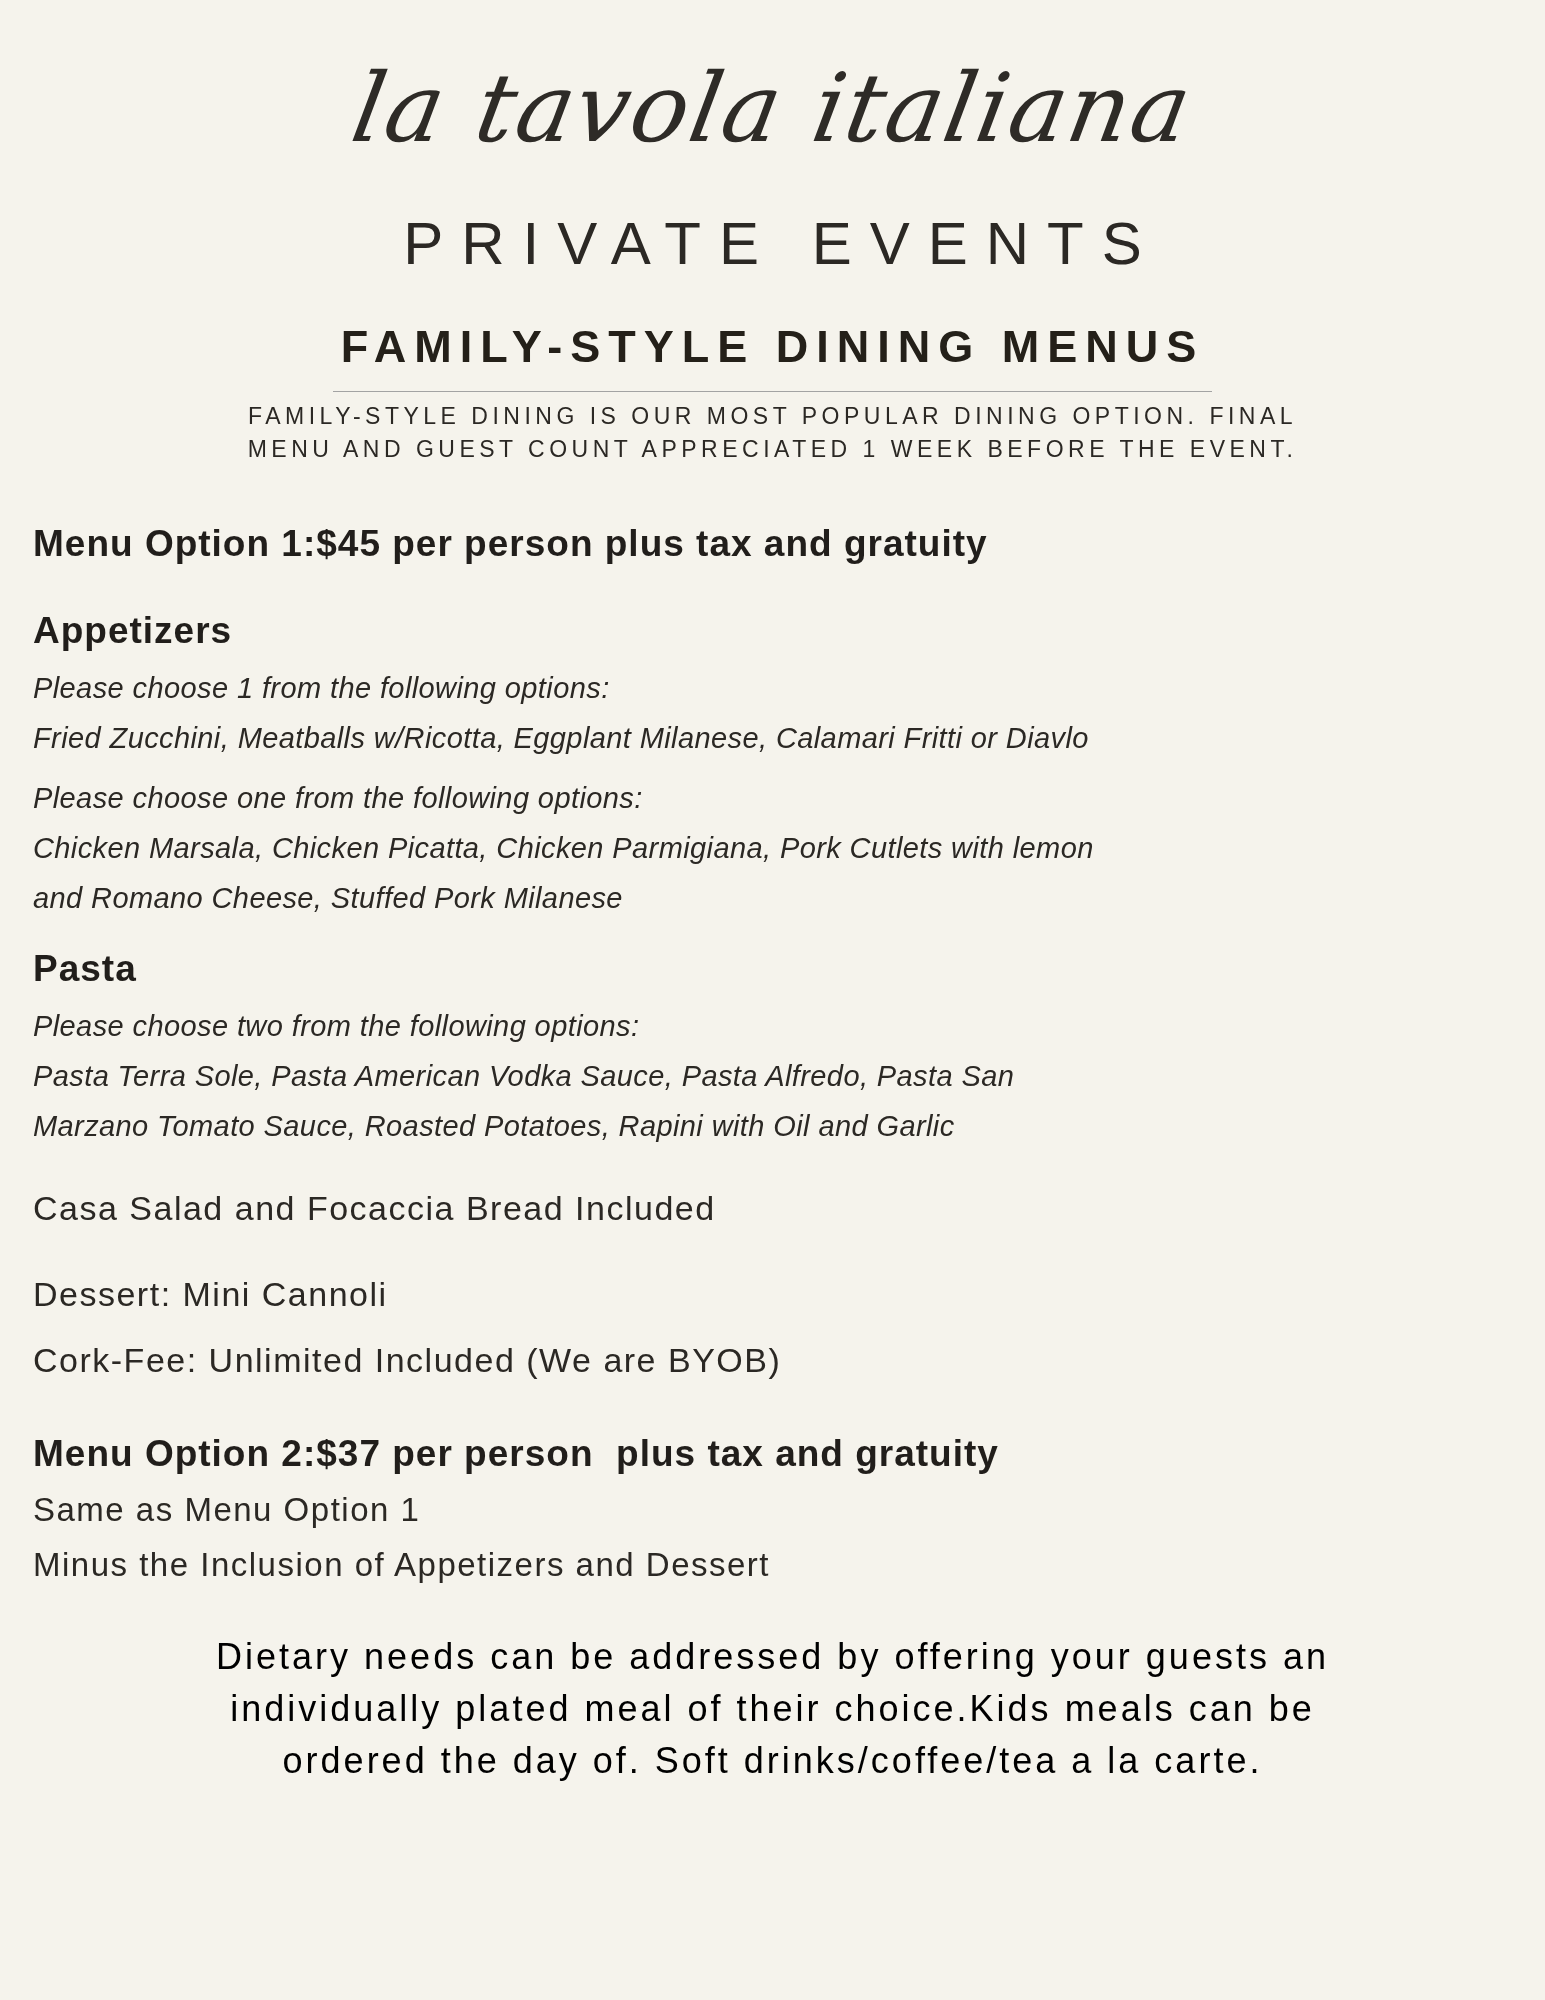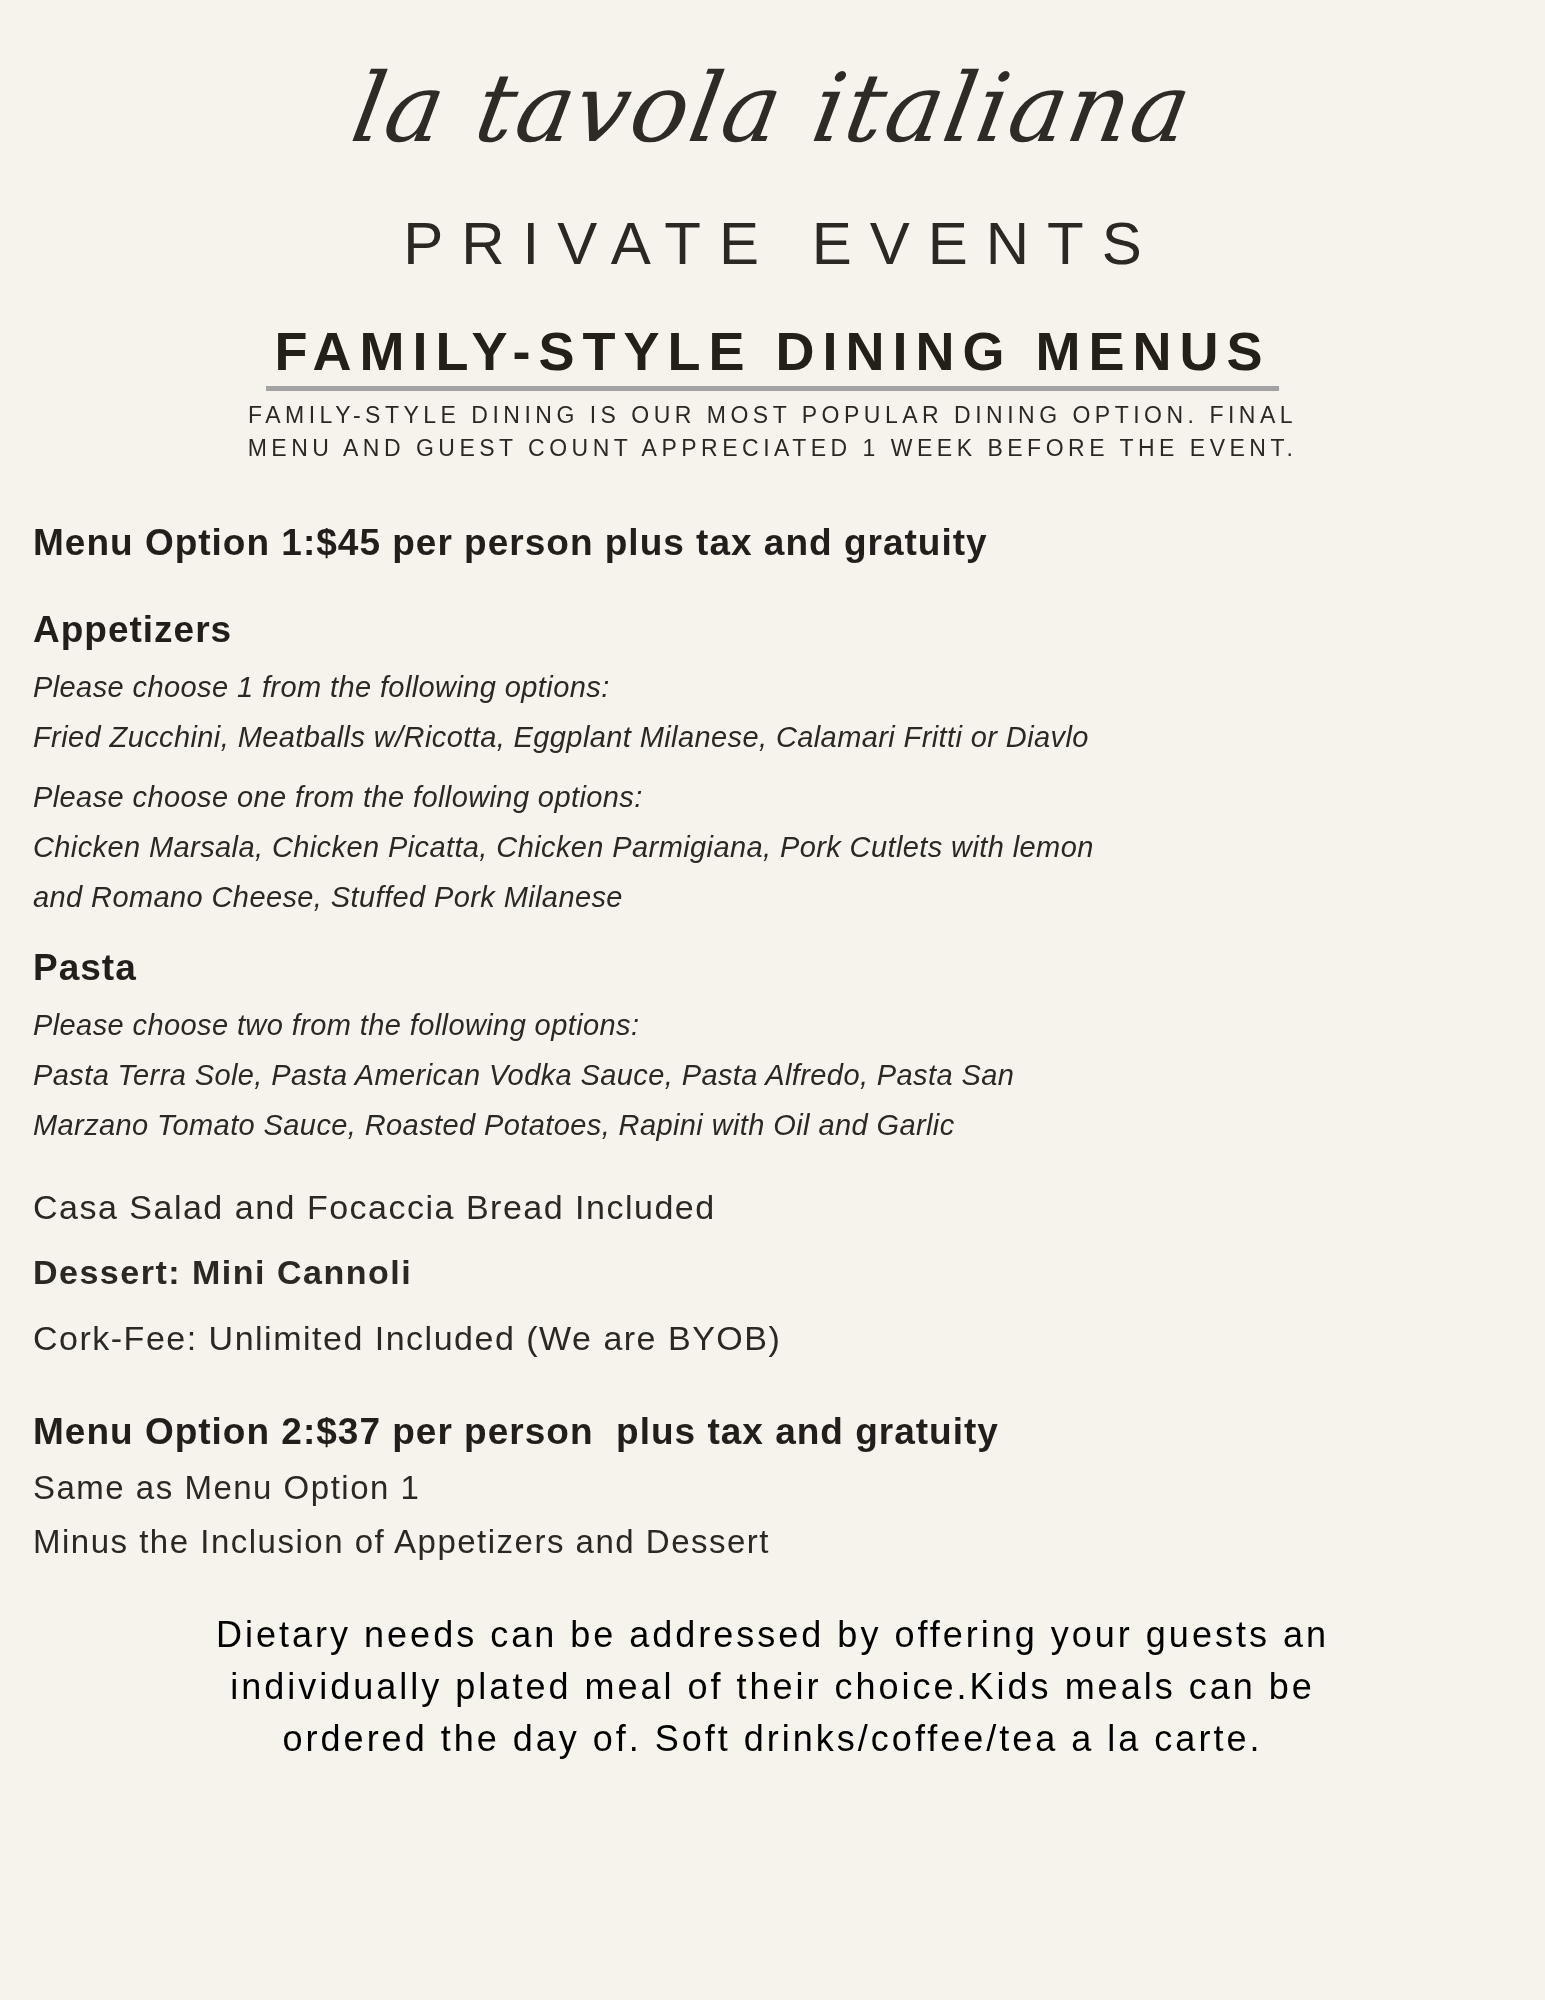--- a/index.html
+++ b/index.html
@@ -41,26 +41,26 @@
     text-indent: 18px;
     color: #2b2824;
     line-height: 1.2;
   }
   .subtitle-wrap {
     margin-top: 42px;
     text-align: center;
   }
   .subtitle {
     display: inline-block;
-    font-size: 54px;
+    font-size: 45px;
     font-weight: 700;
     letter-spacing: 8px;
     color: #242019;
-    border-bottom: 5px solid #a3a3a3;
-    padding: 0 8px 5px 8px;
+    border-bottom: 1px solid #a3a3a3;
+    padding: 0 8px 20px 8px;
     line-height: 1.1;
   }
   .caption {
     margin-top: 8px;
     text-align: center;
     font-size: 23px;
     font-weight: 400;
     letter-spacing: 4.5px;
     line-height: 33px;
     color: #2b2824;
@@ -96,21 +96,21 @@
 
   
   .light-line {
     font-size: 34px;
     font-weight: 400;
     letter-spacing: 1.5px;
     color: #2b2824;
     line-height: 1.25;
   }
   .casa    { margin-top: 36px; }
-  .dessert { margin-top: 22px; font-weight: bold; }
+  .dessert { margin-top: 43px; }
   .cork    { margin-top: 24px; }
   .opt2-line { margin-top: 13px; font-size: 33px; }
 
   
   .footer-note {
     margin-top: 46px;
     text-align: center;
     font-size: 36px;
     font-weight: 400;
     letter-spacing: 3px;

